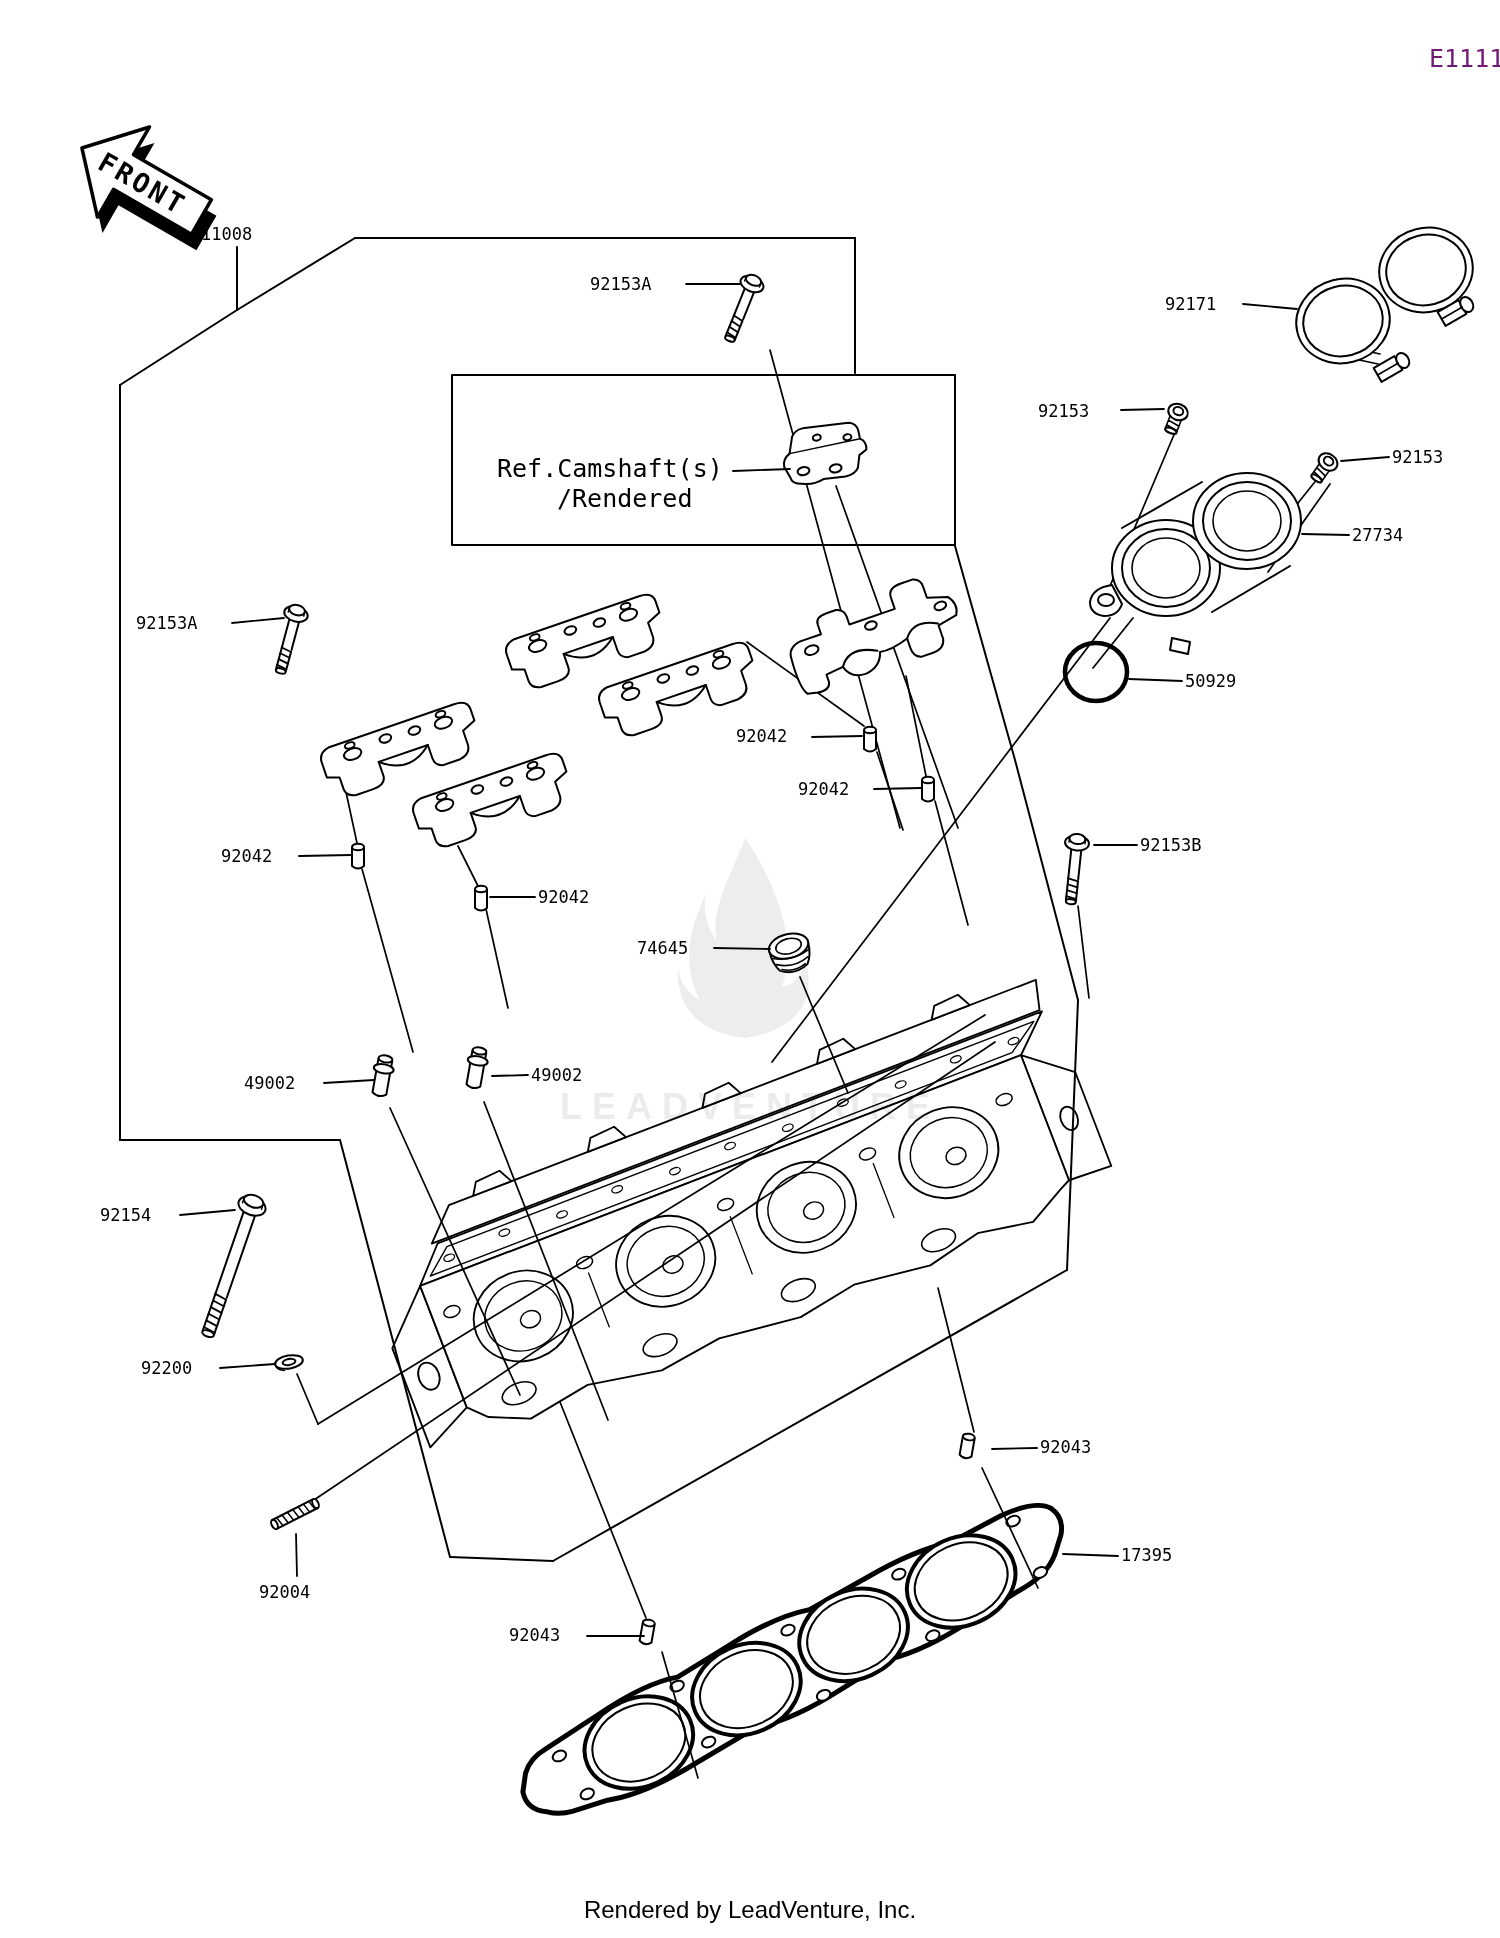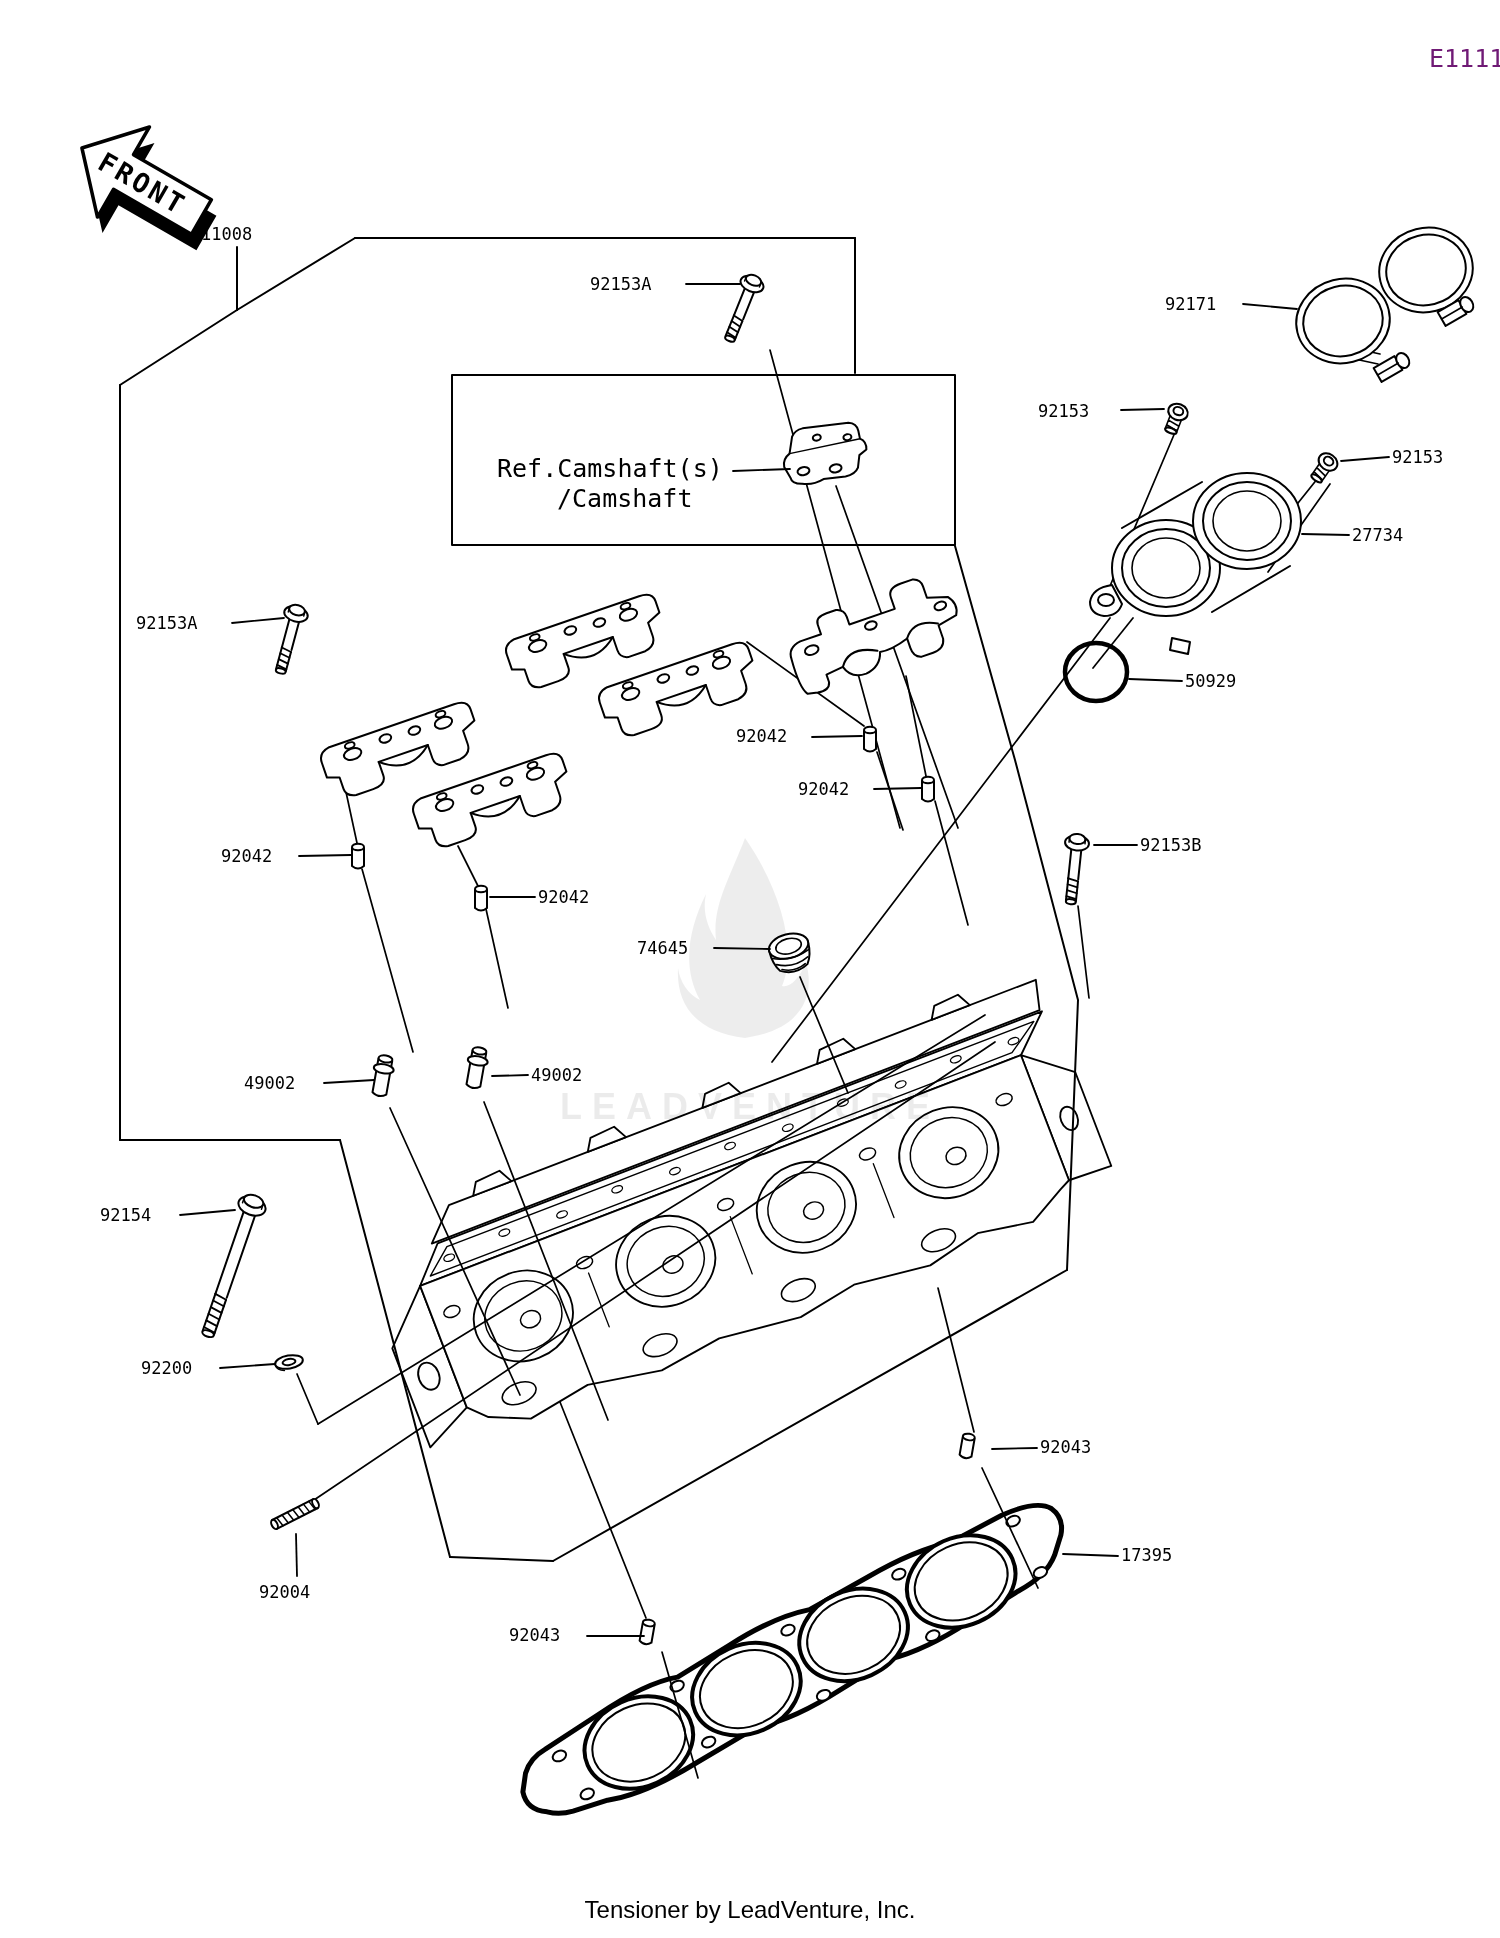--- a/index.html
+++ b/index.html
@@ -332,18 +332,18 @@
 <div class="lbl" style="left:531px;top:1062px">49002</div>
 <div class="lbl" style="left:244px;top:1070px">49002</div>
 <div class="lbl" style="left:100px;top:1202px">92154</div>
 <div class="lbl" style="left:141px;top:1355px">92200</div>
 <div class="lbl" style="left:1040px;top:1434px">92043</div>
 <div class="lbl" style="left:1121px;top:1542px">17395</div>
 <div class="lbl" style="left:509px;top:1622px">92043</div>
 <div class="lbl" style="left:259px;top:1579px">92004</div>
 
 <div class="ref" style="left:497px;top:456px">Ref.Camshaft(s)</div>
-<div class="ref" style="left:557px;top:486px">/Camshaft</div>
+<div class="ref" style="left:557px;top:486px">/Rendered</div>
 
 <div id="wmtext">LEADVENTURE</div>
-<div id="footer">Tensioner by LeadVenture, Inc.</div>
+<div id="footer">Rendered by LeadVenture, Inc.</div>
 
 </div>
 
 </body></html>

